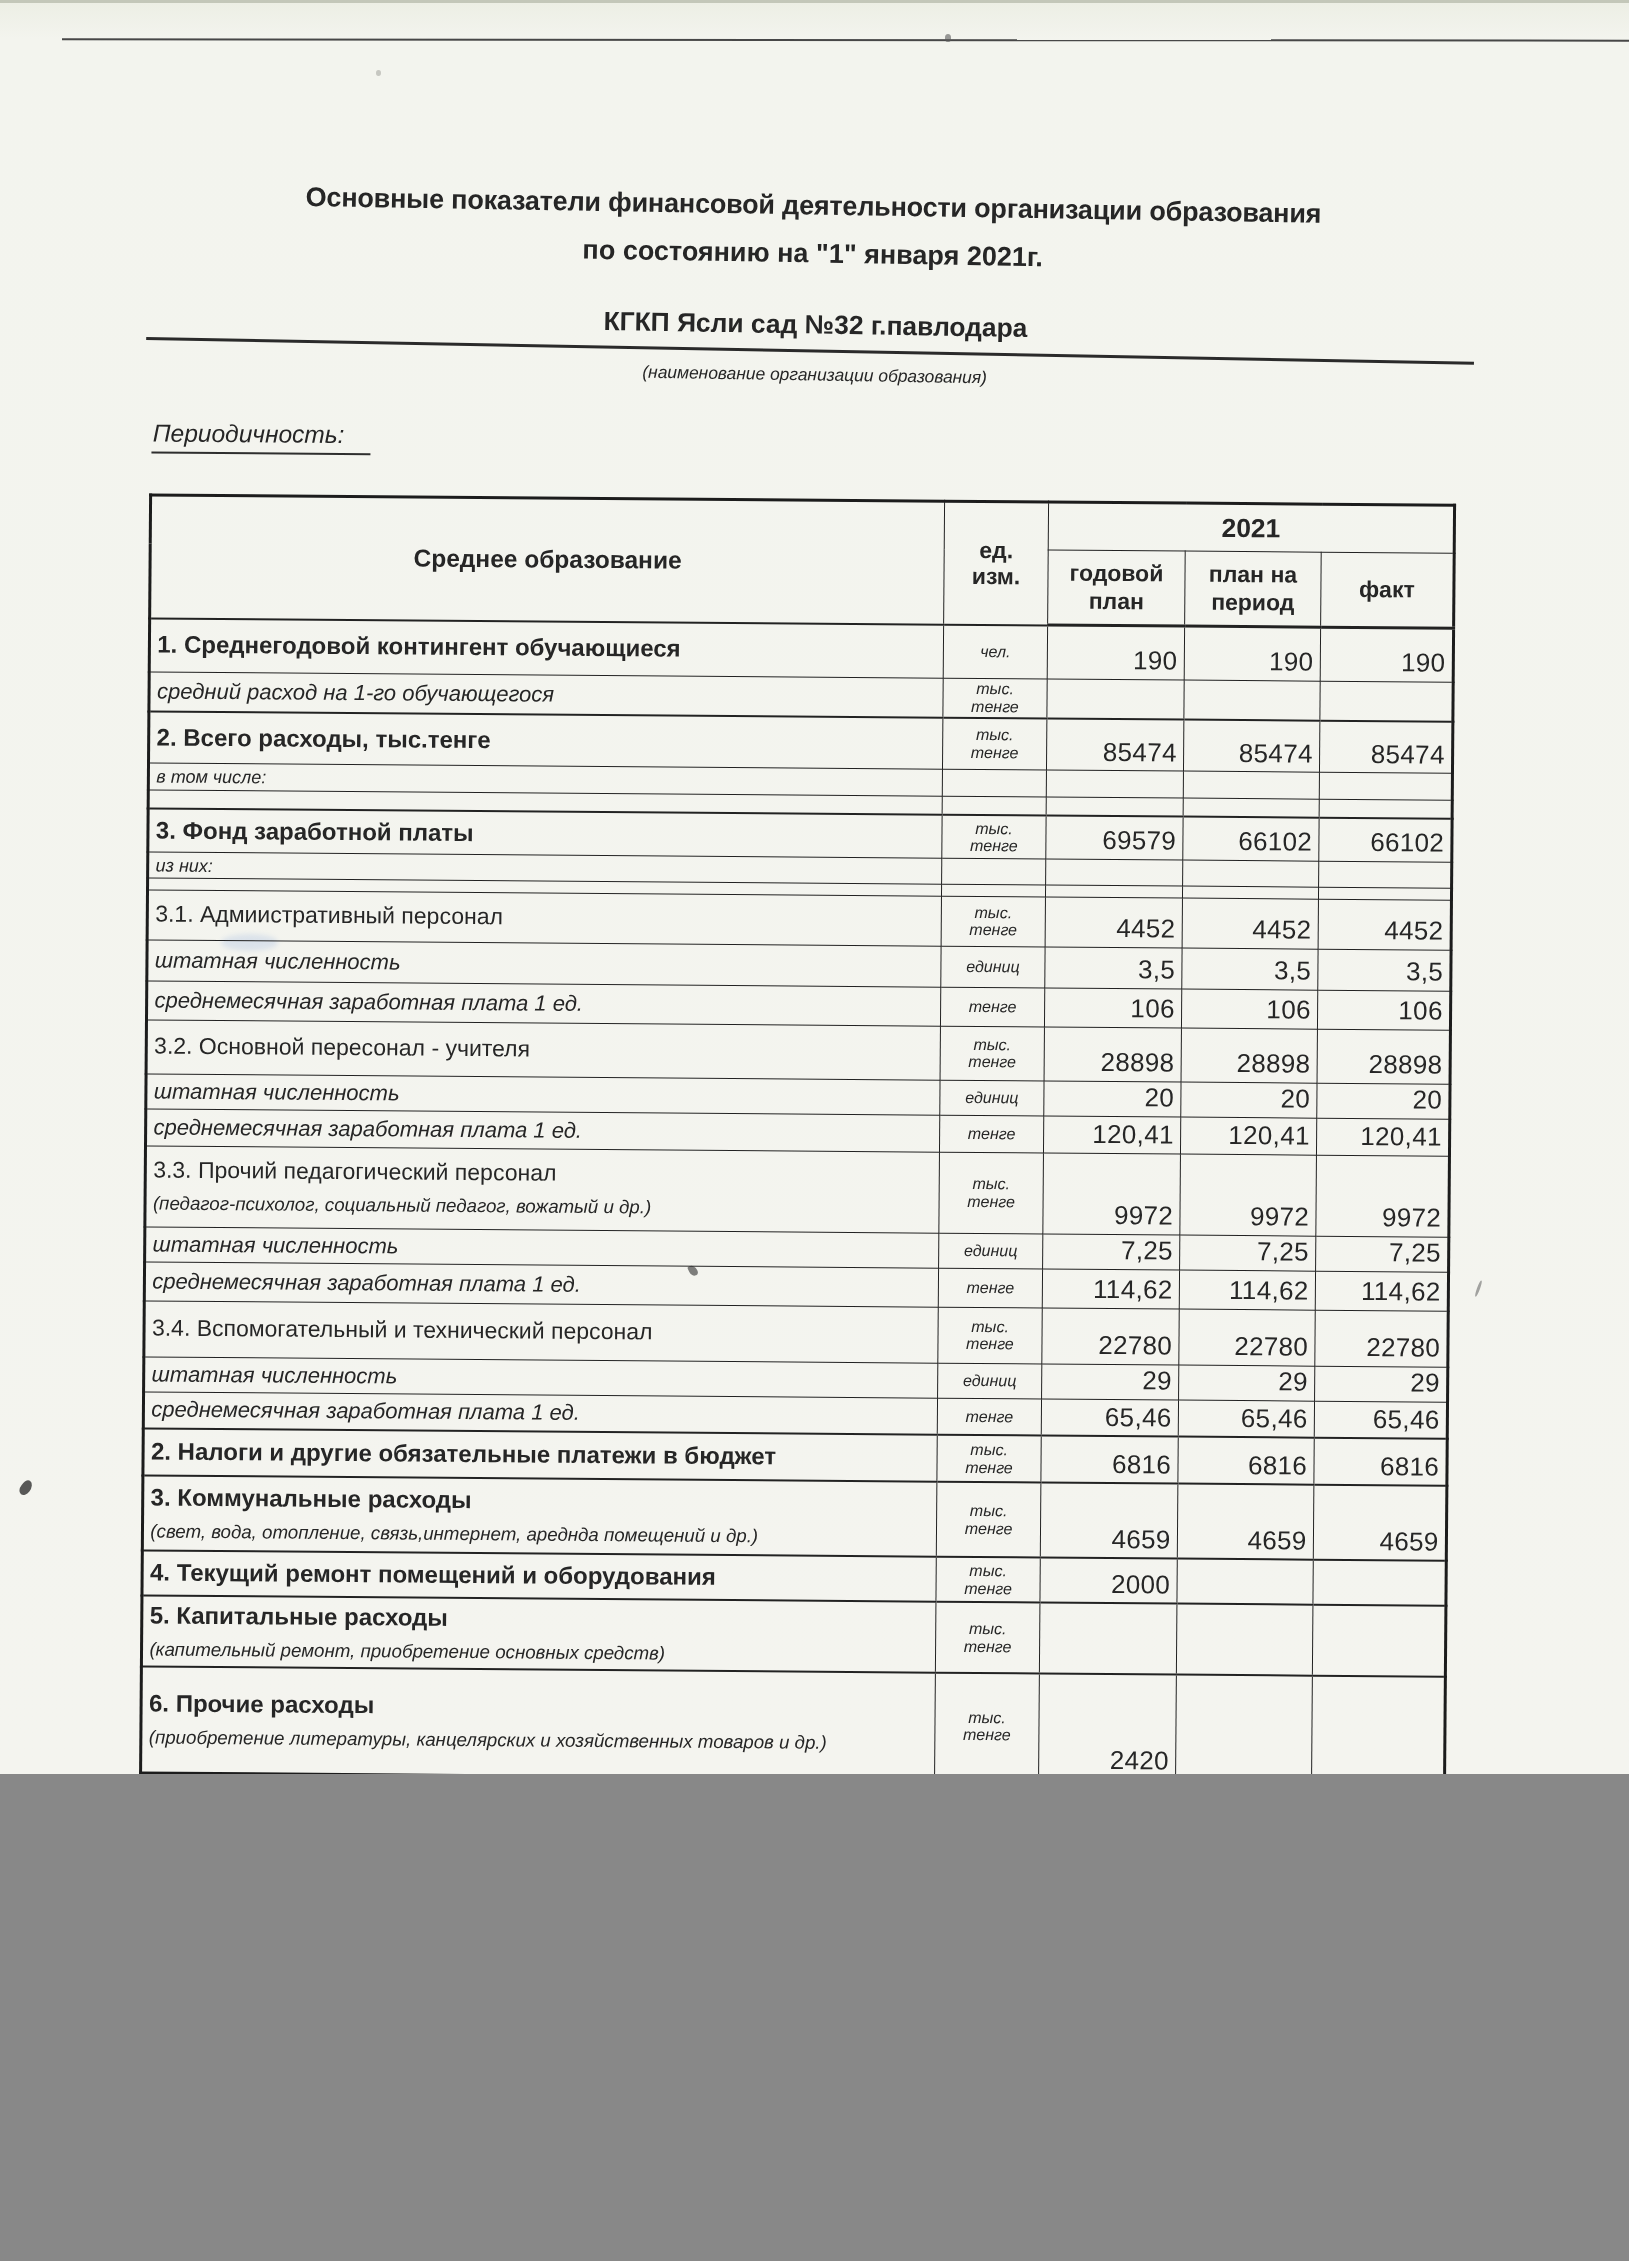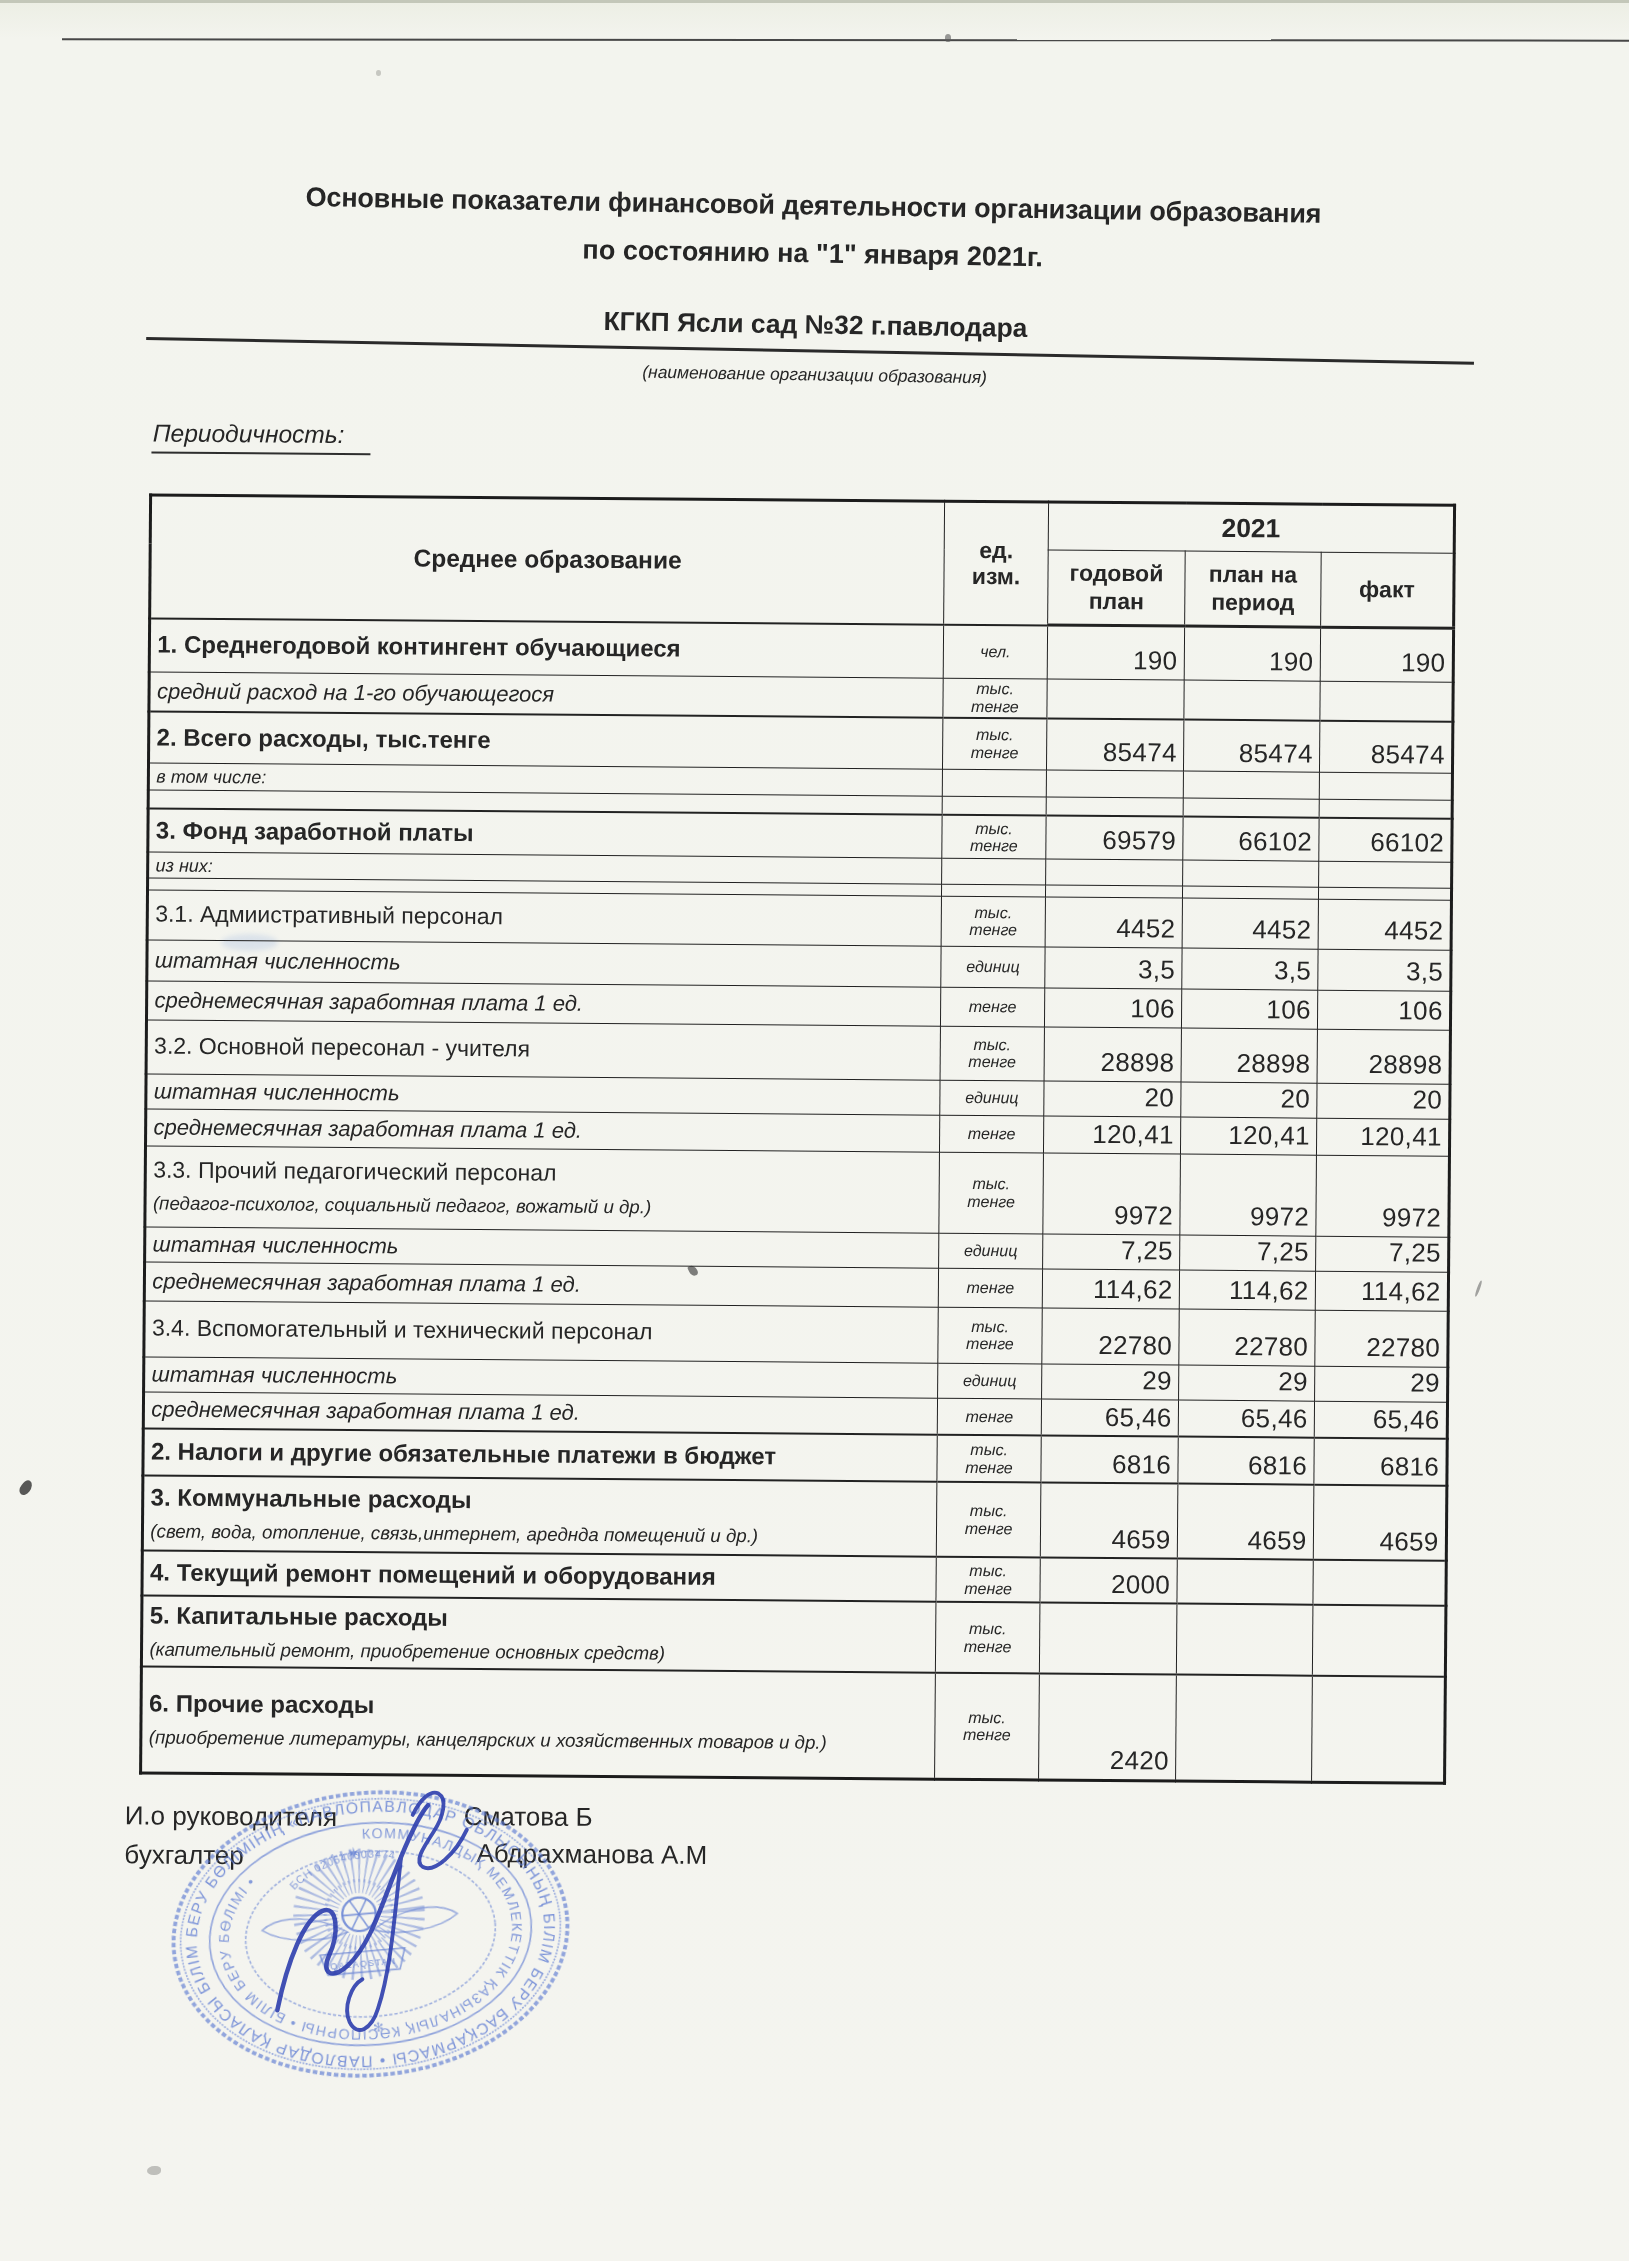--- a/index.html
+++ b/index.html
@@ -1,18 +1,18 @@
 <!DOCTYPE html>
 <html style="font-size:10.3px"><head>
 <meta charset="utf-8">
 <style>
   html,body{margin:0;padding:0;}
   body{background:#888;}
   .page{
-    position:relative; width:1630px; height:2261px; overflow:hidden;
+    position:relative; width:1630px; height:1774px; overflow:hidden;
     background:linear-gradient(180deg,#eceee4 0px,#f3f4ee 39px,#f4f4ef 100%);
     font-family:"Liberation Sans","DejaVu Sans",sans-serif;
     color:#262626;
   }
   
   .edge-band{position:absolute;left:0;top:0;width:100%;height:3.2px;background:#b9bdae;opacity:.8;}
   .scanline{position:absolute;left:62px;top:39px;width:1573px;height:1.9px;background:#474747;transform:rotate(.05deg);}
   .speck{position:absolute;border-radius:50%;}
   .sp1{left:21px;top:1480px;width:10.3px;height:15.5px;background:#3c3c3c;transform:rotate(38deg);opacity:.85;border-radius:40% 60% 50% 50%;}
   .sp2{left:689px;top:1265px;width:8.4px;height:11px;background:#4a4a4a;opacity:.7;border-radius:20% 70% 40% 60%;transform:rotate(-25deg);}

